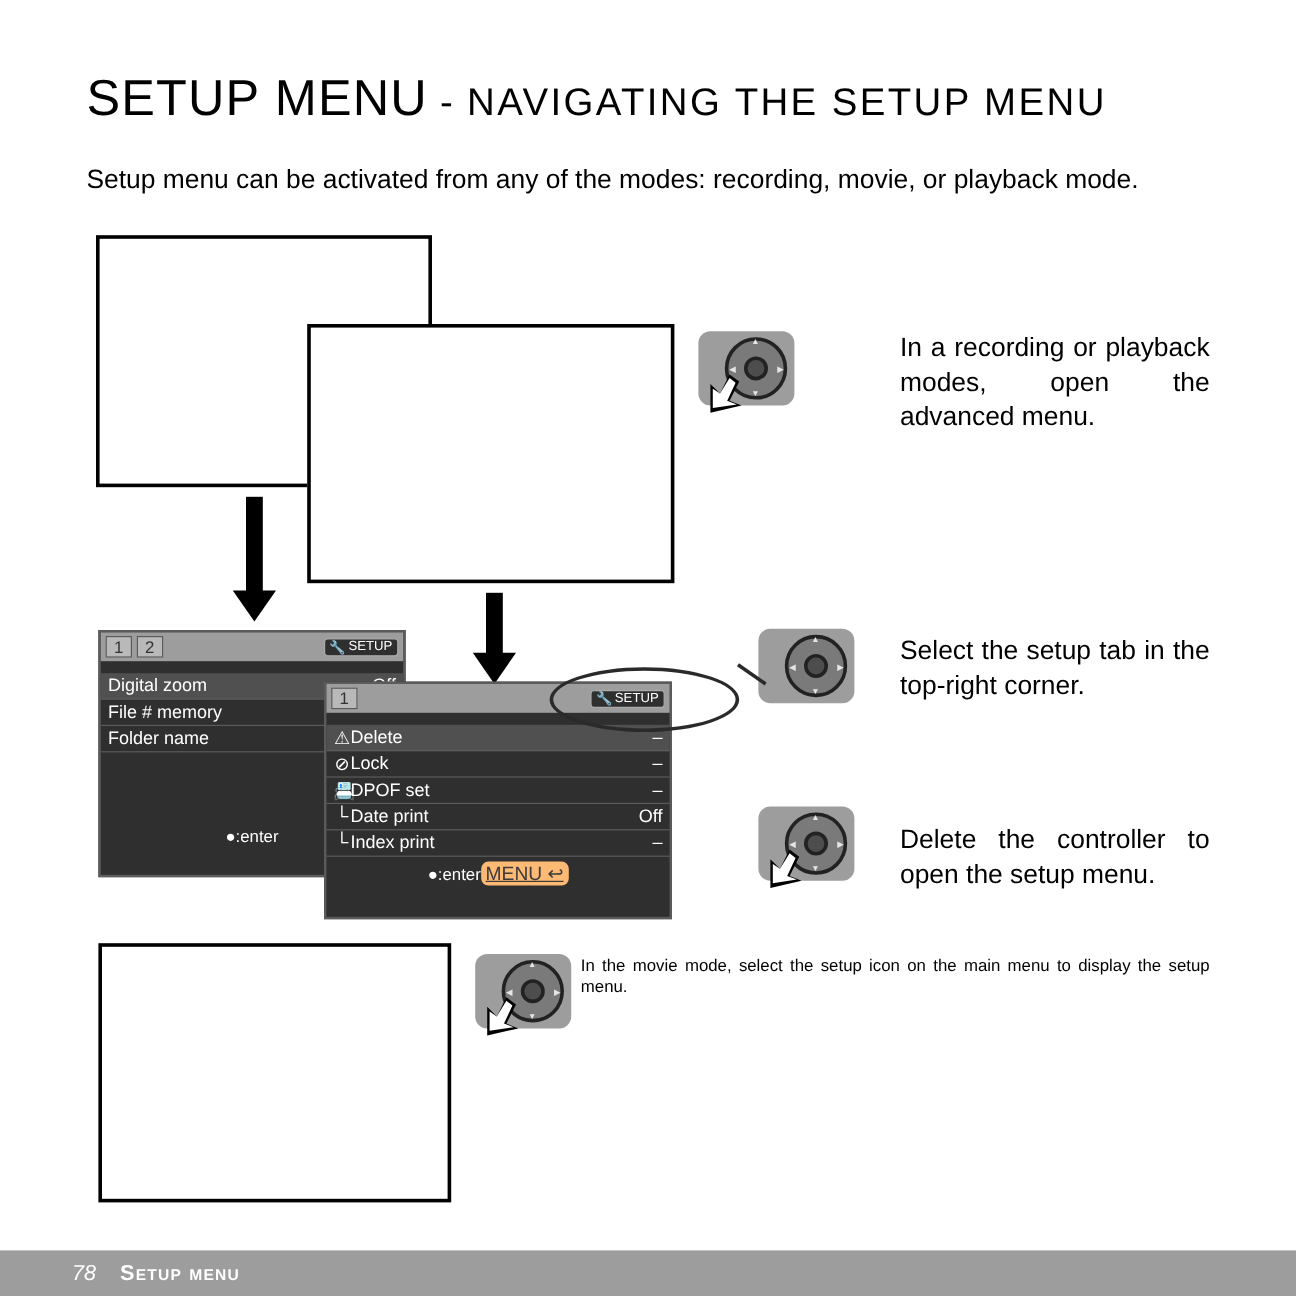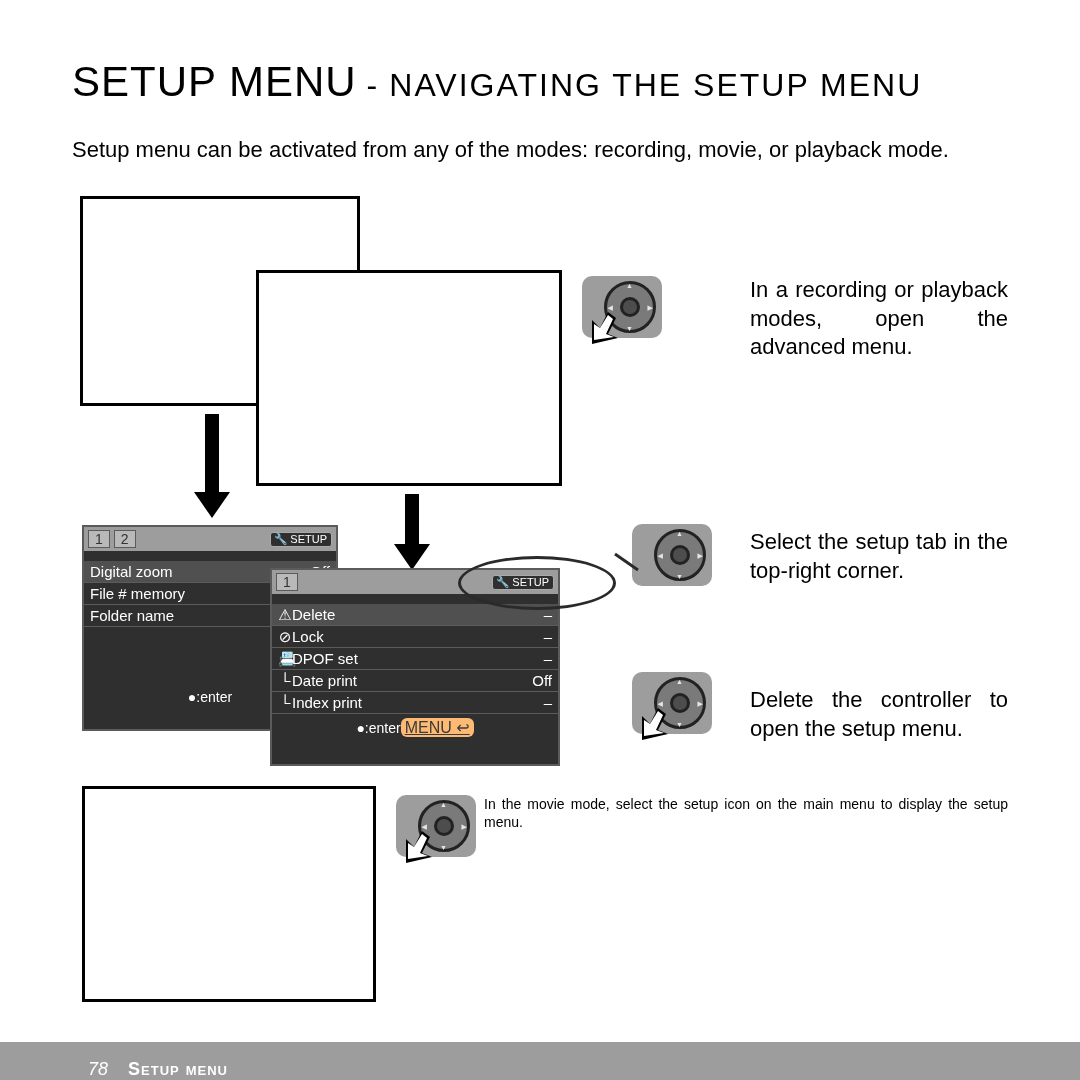--- a/index.html
+++ b/index.html
@@ -189,22 +189,22 @@
 
   
   .footer {
     position: absolute;
     left: 0;
     bottom: 0;
     width: 1080px;
     height: 38px;
     background: #9d9d9d;
     display: flex;
-    align-items: flex-end;
-    padding-left: 88px;
+    align-items: center;
+    padding-left: 60px;
     font-size: 18px;
     color: #fff;
   }
   .footer .pg { font-style: italic; margin-right: 20px; }
   .footer .sec { font-variant: small-caps; letter-spacing: 1px; font-weight: bold; }
 </style>
 </head>
 <body>
 
 <div class="title-row">

